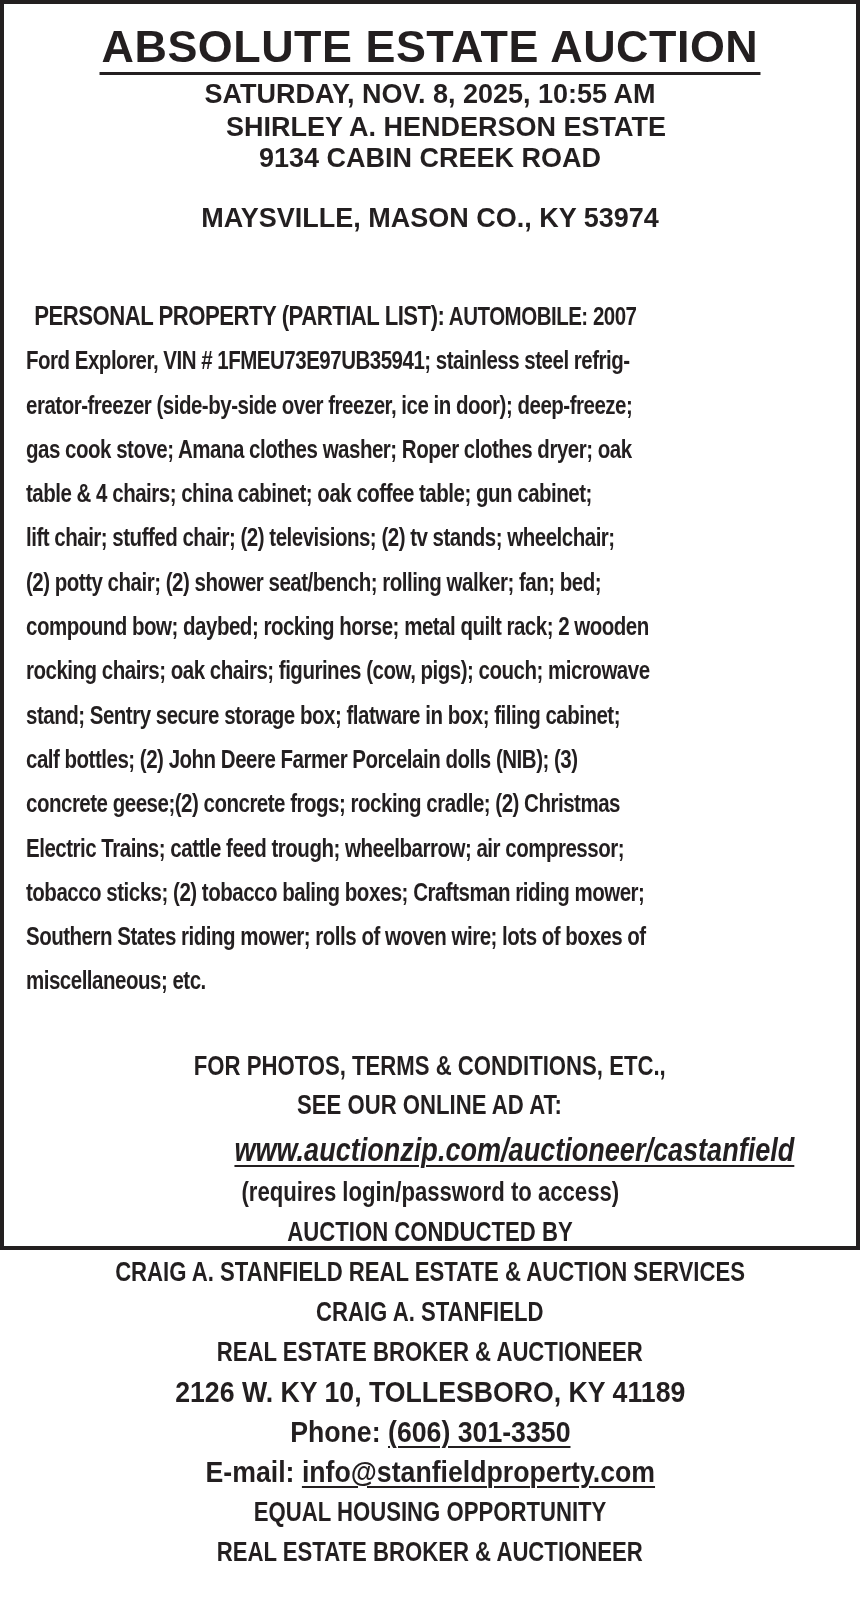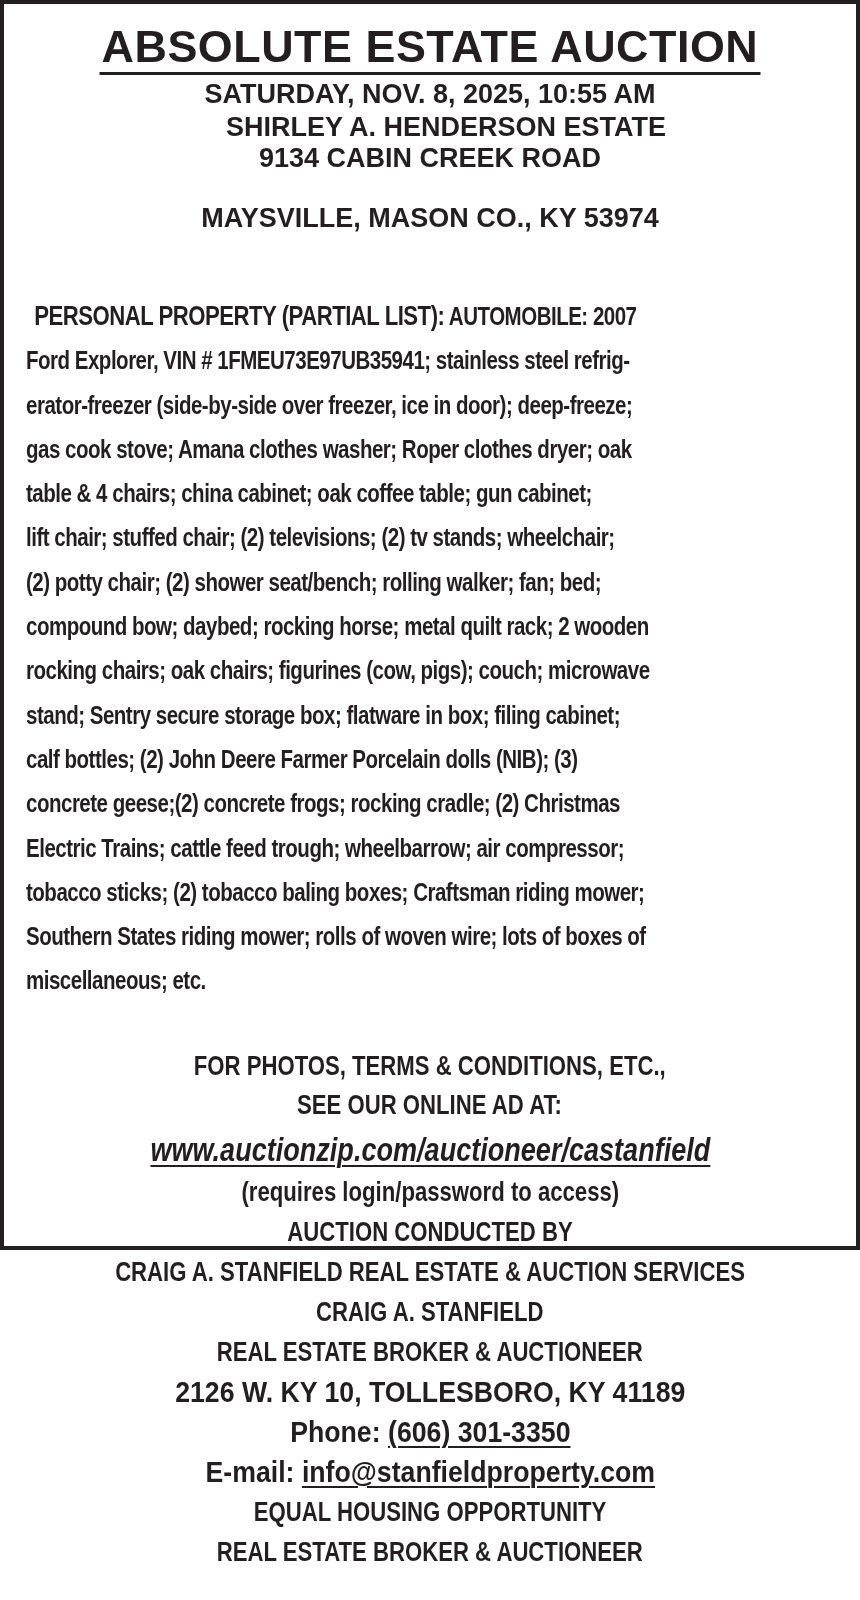--- a/index.html
+++ b/index.html
@@ -147,21 +147,21 @@
     <span class="body-line">Southern States riding mower; rolls of woven wire; lots of boxes of</span>
     <span class="body-line">miscellaneous; etc.</span>
   </div>
 
   <div class="foot-line" style="top:1044px;">
     <span class="cond">FOR PHOTOS, TERMS &amp; CONDITIONS, ETC.,</span>
   </div>
   <div class="foot-line" style="top:1083px;">
     <span class="cond">SEE OUR ONLINE AD AT:</span>
   </div>
-  <div class="foot-line" style="top:1125px; line-height:42px;">
+  <div class="foot-line" style="top:1125px; line-height:42px;text-align:right;">
     <span class="cond url">www.auctionzip.com/auctioneer/castanfield</span>
   </div>
   <div class="foot-line" style="top:1170px;">
     <span class="cond">(requires login/password to access)</span>
   </div>
   <div class="foot-line" style="top:1210px;">
     <span class="cond">AUCTION CONDUCTED BY</span>
   </div>
   <div class="foot-line" style="top:1250px;">
     <span class="cond">CRAIG A. STANFIELD REAL ESTATE &amp; AUCTION SERVICES</span>

